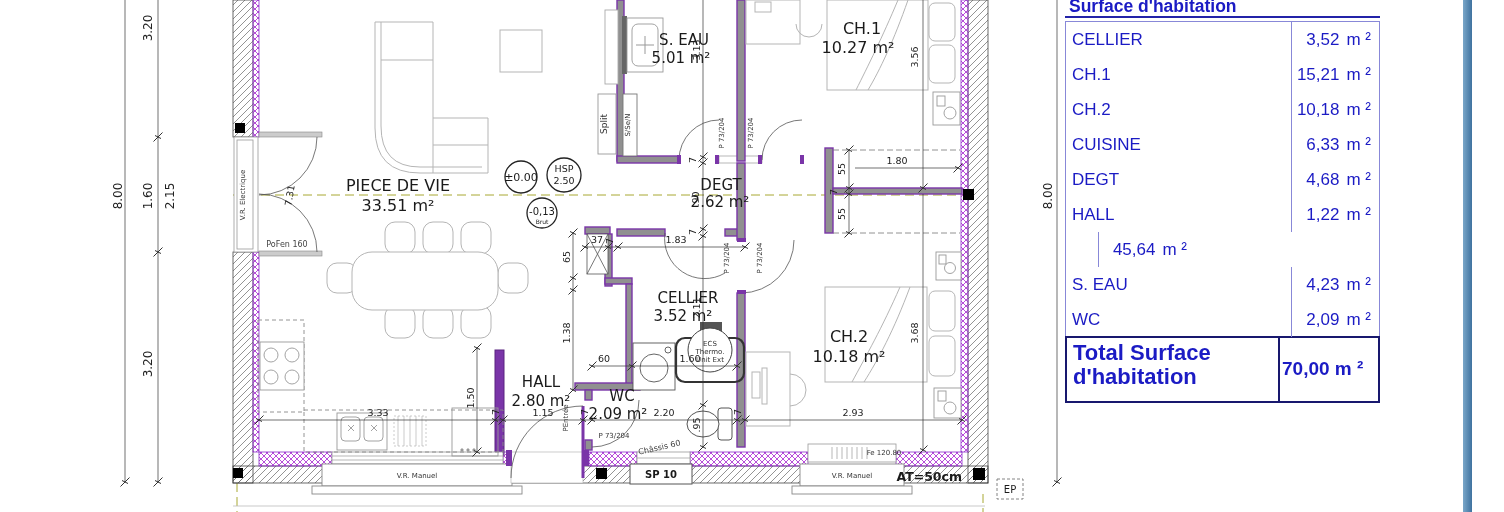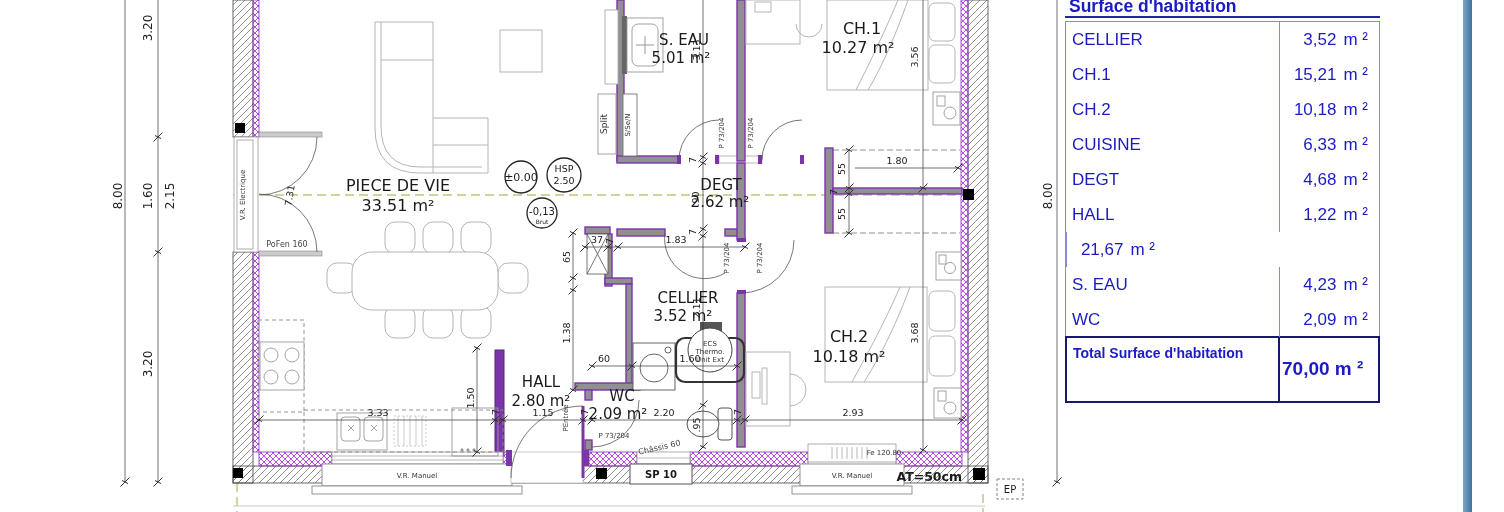--- a/index.html
+++ b/index.html
@@ -13,25 +13,25 @@
   .lbltxt{font-size:8px;fill:#444;}
   
   .surf{position:absolute;left:1065px;top:0;width:315px;color:#1b1bc4;
         font-family:"Liberation Sans",sans-serif;}
   .surf-title{font-size:17.5px;font-weight:bold;line-height:16px;height:18px;margin-top:-2px;
               padding-left:4px;border-bottom:2px solid #2323a8;overflow:hidden;}
   .surf-body{border:1.5px solid #8888d8;margin-top:3px;}
   .srow{display:flex;height:35px;align-items:center;font-size:17px;}
   .sname{width:207px;padding-left:6px;}
   .sval{width:88px;border-left:1.5px solid #8888d8;height:35px;display:flex;
-        align-items:center;justify-content:flex-end;padding-right:8px;}
+        align-items:center;justify-content:flex-end;padding-right:8px;margin-left:32px;}
   .sval .u{margin-left:7px;}
   .surf-total{display:flex;border:2.5px solid #18186e;margin-top:-2px;height:63px;
               font-weight:bold;}
-  .tlabel{width:205px;padding-left:6px;font-size:14px;line-height:24px;padding-top:3px;}
+  .tlabel{width:205px;padding-left:6px;font-size:22px;line-height:24px;padding-top:3px;}
   .tval{width:93px;border-left:2.5px solid #18186e;font-size:19px;padding-top:20px;
         padding-left:2px;white-space:nowrap;}
   .bluebar{position:absolute;left:1463px;top:0;width:9px;height:512px;
            background:linear-gradient(to right,#7aa7c9,#3f729f);}
 </style>
 </head>
 <body>
 
 <div id="canvas">
 
@@ -480,21 +480,21 @@
         </div>
     <div class="srow">
           <div class="sname">HALL</div>
           <div class="sval">
             <span>1,22</span>
             <span class="u">m ²</span>
           </div>
         </div>
     <div class="srow">
           <div class="sval">
-            <span>21,67</span>
+            <span>45,64</span>
             <span class="u">m ²</span>
           </div>
         </div>
     <div class="srow">
           <div class="sname">S. EAU</div>
           <div class="sval">
             <span>4,23</span>
             <span class="u">m ²</span>
           </div>
         </div>

